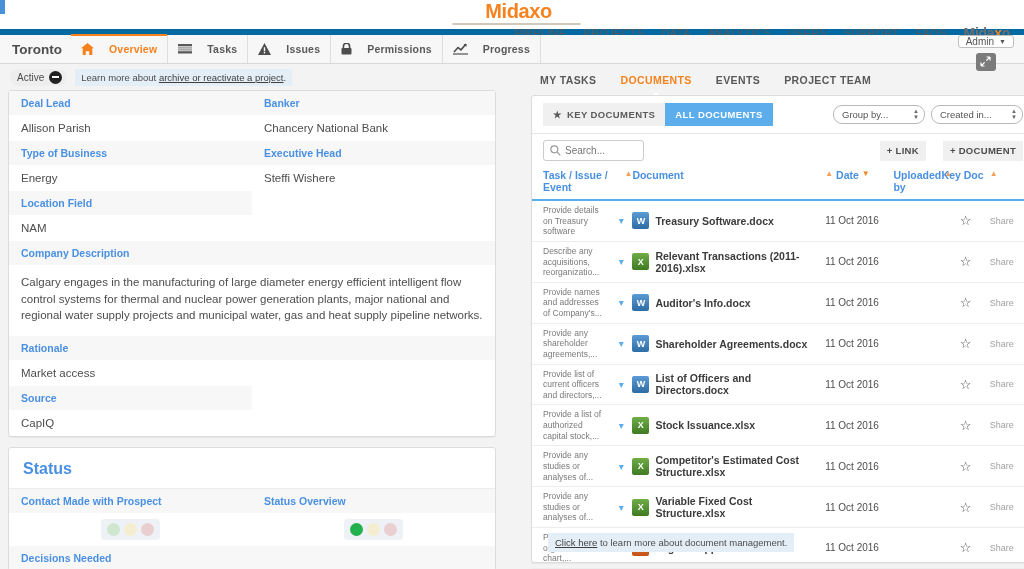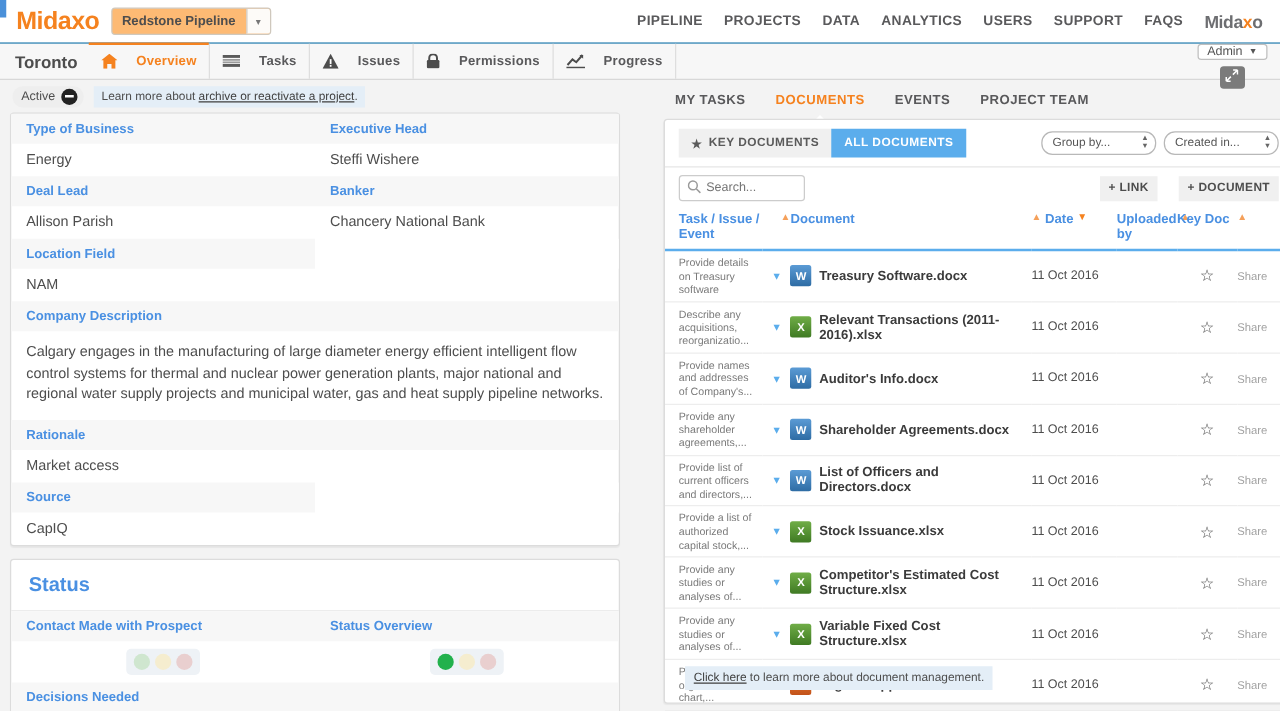--- a/index.html
+++ b/index.html
@@ -6,22 +6,22 @@
   html, body {
     width: 1024px; height: 569px;
     font-family: "Liberation Sans", sans-serif;
     background: #f2f2f2; overflow: hidden;
   }
   .app { position: relative; width: 1024px; height: 569px; background: #f3f3f3; }
 
   
   .topbar {
     position: absolute; top: 0; left: 0; width: 1024px; height: 35px;
-    background: #ffffff; border-bottom: 1px solid #0369a1;
-    display: flex; align-items: center;
+    background: #ffffff; border-bottom: 6px solid #0369a1;
+    display: flex; align-items: center; flex-direction: column;
   }
   .blue-tab {
     position: absolute; left: 0; top: 0; width: 5px; height: 14px;
     background: #4a90d9;
   }
   .logo {
     margin-left: 13px; font-size: 20px; font-weight: bold;
     letter-spacing: -0.4px; color: #f5821f;
   }
   .proj-select {
@@ -36,21 +36,21 @@
   .proj-select .caret {
     width: 19px; border-left: 1px solid #cfc8bd; background: #fdfbf8;
     display: flex; align-items: center; justify-content: center;
     font-size: 8px; color: #777;
   }
   .topnav {
     margin-left: auto; display: flex; align-items: center; gap: 17px;
     padding-right: 14px;
   }
   .topnav a {
-    font-size: 11px; font-weight: bold; color: #59595b;
+    font-size: 11px; font-weight: normal; color: #59595b;
     letter-spacing: 0.3px; text-decoration: none; white-space: nowrap;
   }
   .topnav .brandmark {
     font-size: 14px; font-weight: bold; color: #6d6e71; letter-spacing: -0.3px;
   }
   .topnav .brandmark .x { color: #f5821f; }
 
   
   .subnav {
     position: absolute; top: 35px; left: 0; width: 1024px; height: 29px;
@@ -333,36 +333,36 @@
           </span>
       </div>
       <div class="learn">
         <span>Learn more about </span><a href="#">archive or reactivate a project</a><span>.</span>
       </div>
     </div>
 
     <div class="card">
       <div class="frow">
         <div class="fcell">
+          <div class="flabel">Deal Lead</div>
+          <div class="fval">Allison Parish</div>
+        </div>
+        <div class="fcell">
+          <div class="flabel">Banker</div>
+          <div class="fval">Chancery National Bank</div>
+        </div>
+      </div>
+      <div class="frow">
+        <div class="fcell">
           <div class="flabel">Type of Business</div>
           <div class="fval">Energy</div>
         </div>
         <div class="fcell">
           <div class="flabel">Executive Head</div>
           <div class="fval">Steffi Wishere</div>
-        </div>
-      </div>
-      <div class="frow">
-        <div class="fcell">
-          <div class="flabel">Deal Lead</div>
-          <div class="fval">Allison Parish</div>
-        </div>
-        <div class="fcell">
-          <div class="flabel">Banker</div>
-          <div class="fval">Chancery National Bank</div>
         </div>
       </div>
       <div class="frow">
         <div class="fcell">
           <div class="flabel">Location Field</div>
           <div class="fval">NAM</div>
         </div>
         <div class="fcell">
           <div class="flabel blank">&nbsp;</div>
           <div class="fval">&nbsp;</div>

